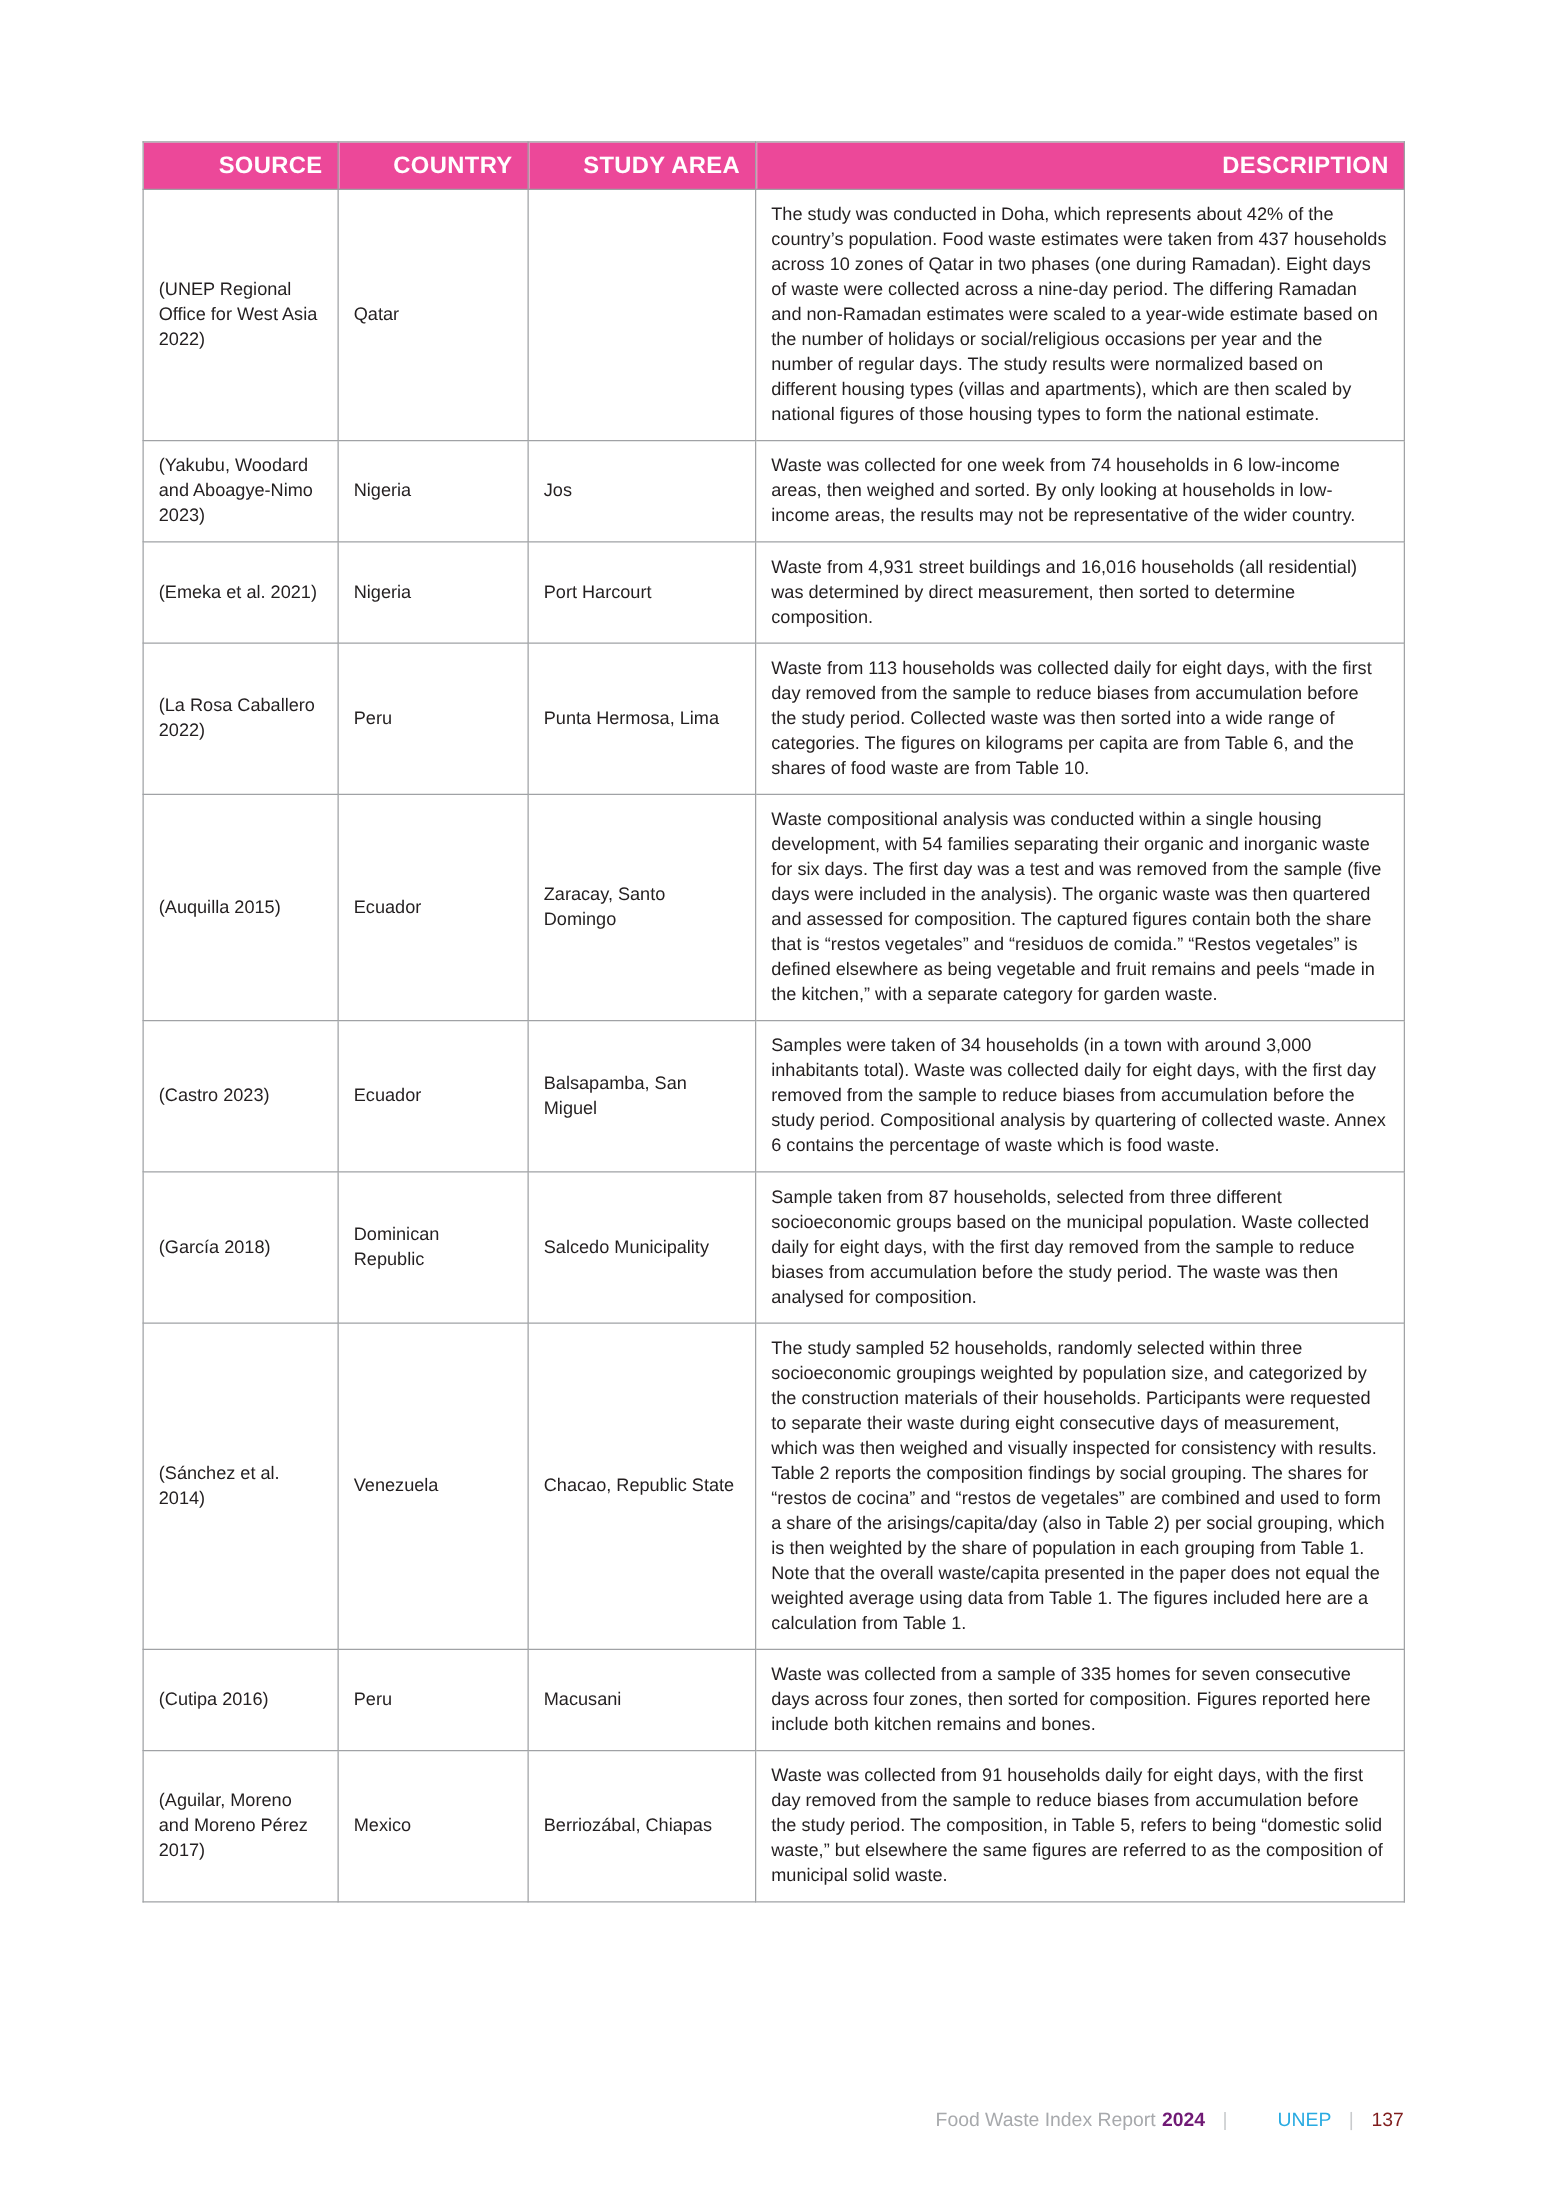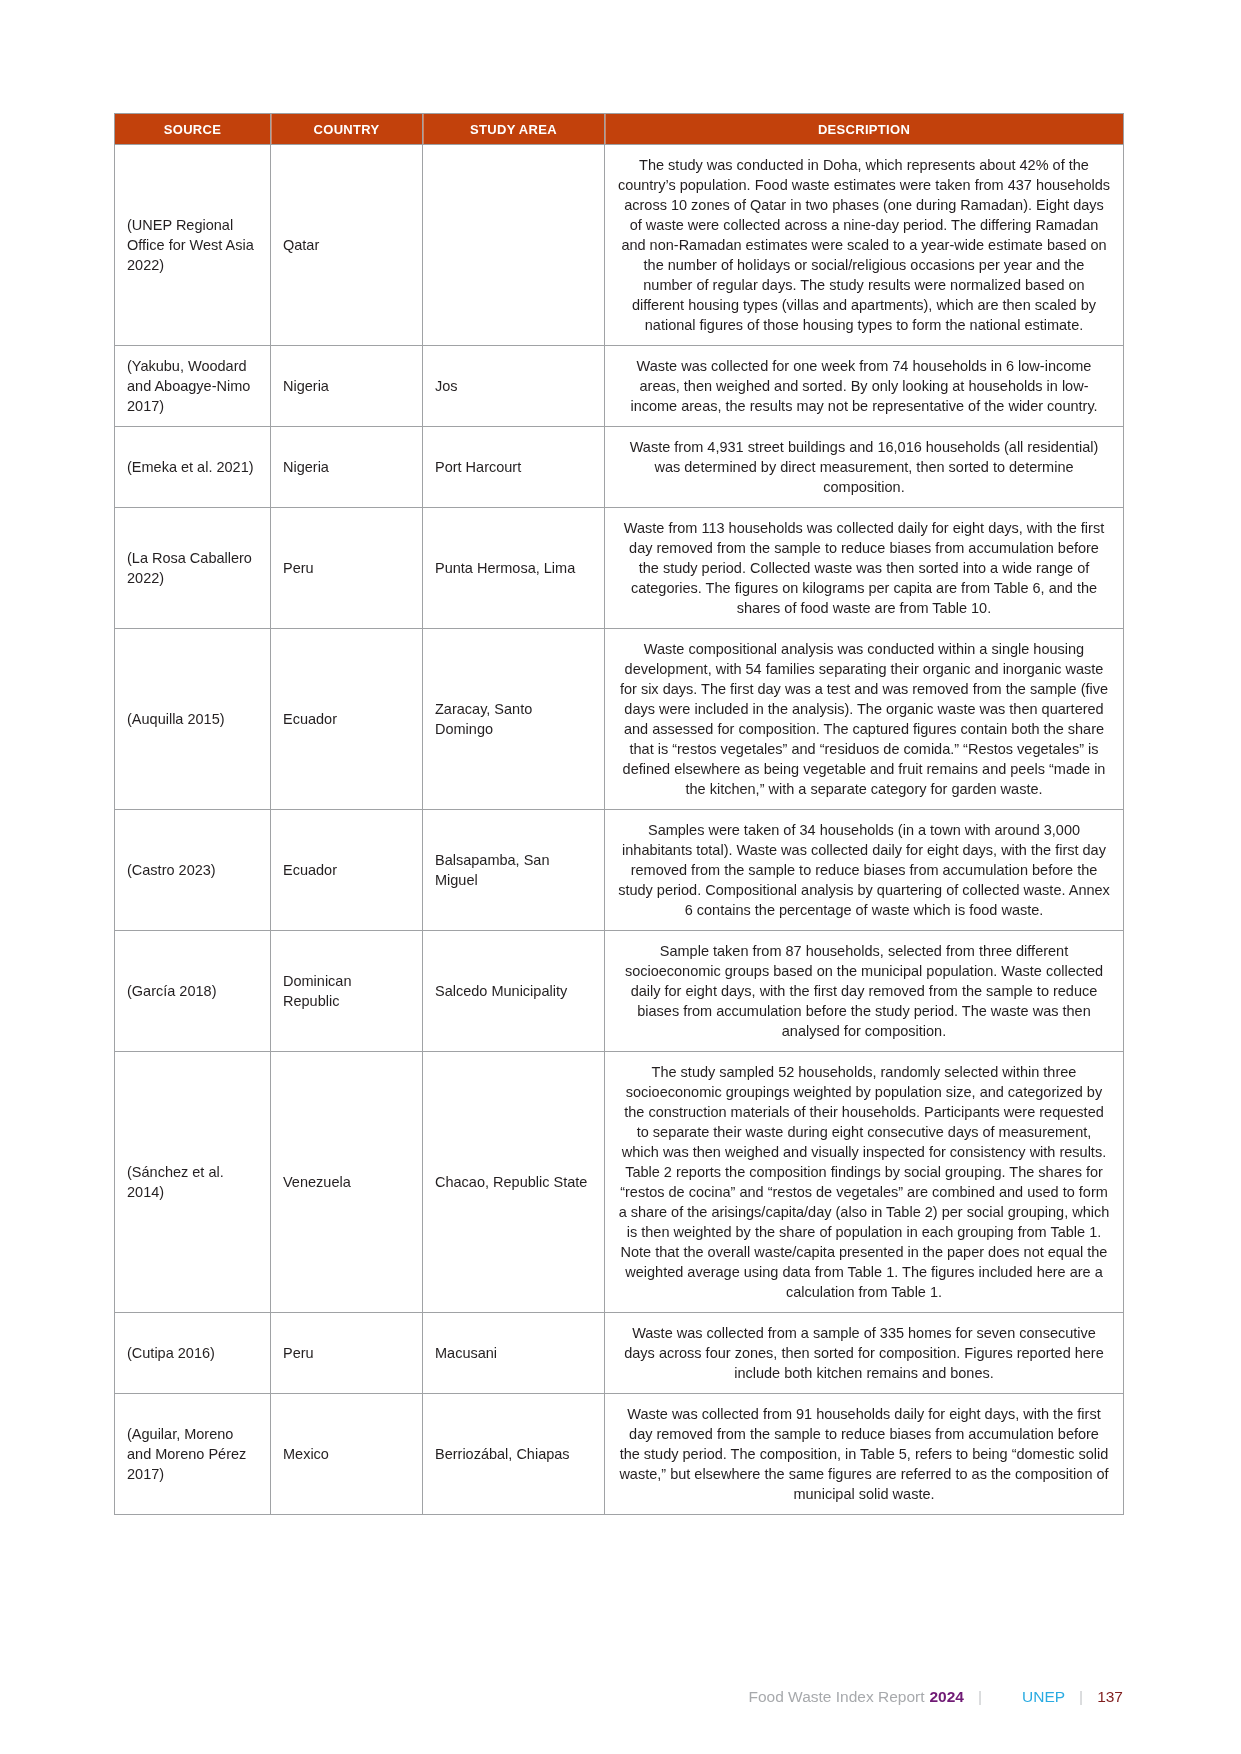--- a/index.html
+++ b/index.html
@@ -26,47 +26,46 @@
     width: 1009px;
     border-collapse: collapse;
     table-layout: fixed;
   }
   col.col-source  { width: 156px; }
   col.col-country { width: 152px; }
   col.col-area    { width: 182px; }
   col.col-desc    { width: 519px; }
 
   th {
-    background: #c2410c;
+    background: #ec4899;
     color: #ffffff;
-    font-size: 13px;
+    font-size: 19px;
     font-weight: bold;
     letter-spacing: 0.3px;
-    text-align: center;
+    text-align: right;
     padding: 8px 12px 7px 12px;
     border: 1px solid #9da0a3;
     box-sizing: border-box;
   }
   th + th {
     box-shadow: inset 1px 0 0 rgba(255,255,255,0.35);
   }
   td {
     border: 1px solid #a0a2a5;
     color: #231f20;
     font-size: 14.5px;
     line-height: 20px;
     padding: 9px 12px;
     vertical-align: middle;
     word-wrap: break-word;
   }
   td.cell-desc {
     vertical-align: top;
     padding-top: 10px;
     padding-bottom: 10px;
-    text-align: center;
   }
   .footer {
     position: absolute;
     top: 1688px;
     right: 118px;
     display: flex;
     align-items: center;
     gap: 14px;
     font-size: 15.5px;
     white-space: nowrap;
@@ -99,21 +98,21 @@
       </tr>
     </thead>
     <tbody id="table-body">
         <tr>
     <td class="cell-source">(UNEP Regional Office for West Asia 2022)</td>
     <td class="cell-country">Qatar</td>
     <td class="cell-area"></td>
     <td class="cell-desc">The study was conducted in Doha, which represents about 42% of the country’s population. Food waste estimates were taken from 437 households across 10 zones of Qatar in two phases (one during Ramadan). Eight days of waste were collected across a nine-day period. The differing Ramadan and non-Ramadan estimates were scaled to a year-wide estimate based on the number of holidays or social/religious occasions per year and the number of regular days. The study results were normalized based on different housing types (villas and apartments), which are then scaled by national figures of those housing types to form the national estimate.</td>
   </tr>
         <tr>
-    <td class="cell-source">(Yakubu, Woodard and Aboagye-Nimo 2017)</td>
+    <td class="cell-source">(Yakubu, Woodard and Aboagye-Nimo 2023)</td>
     <td class="cell-country">Nigeria</td>
     <td class="cell-area">Jos</td>
     <td class="cell-desc">Waste was collected for one week from 74 households in 6 low-income areas, then weighed and sorted. By only looking at households in low-income areas, the results may not be representative of the wider country.</td>
   </tr>
         <tr>
     <td class="cell-source">(Emeka et al. 2021)</td>
     <td class="cell-country">Nigeria</td>
     <td class="cell-area">Port Harcourt</td>
     <td class="cell-desc">Waste from 4,931 street buildings and 16,016 households (all residential) was determined by direct measurement, then sorted to determine composition.</td>
   </tr>

